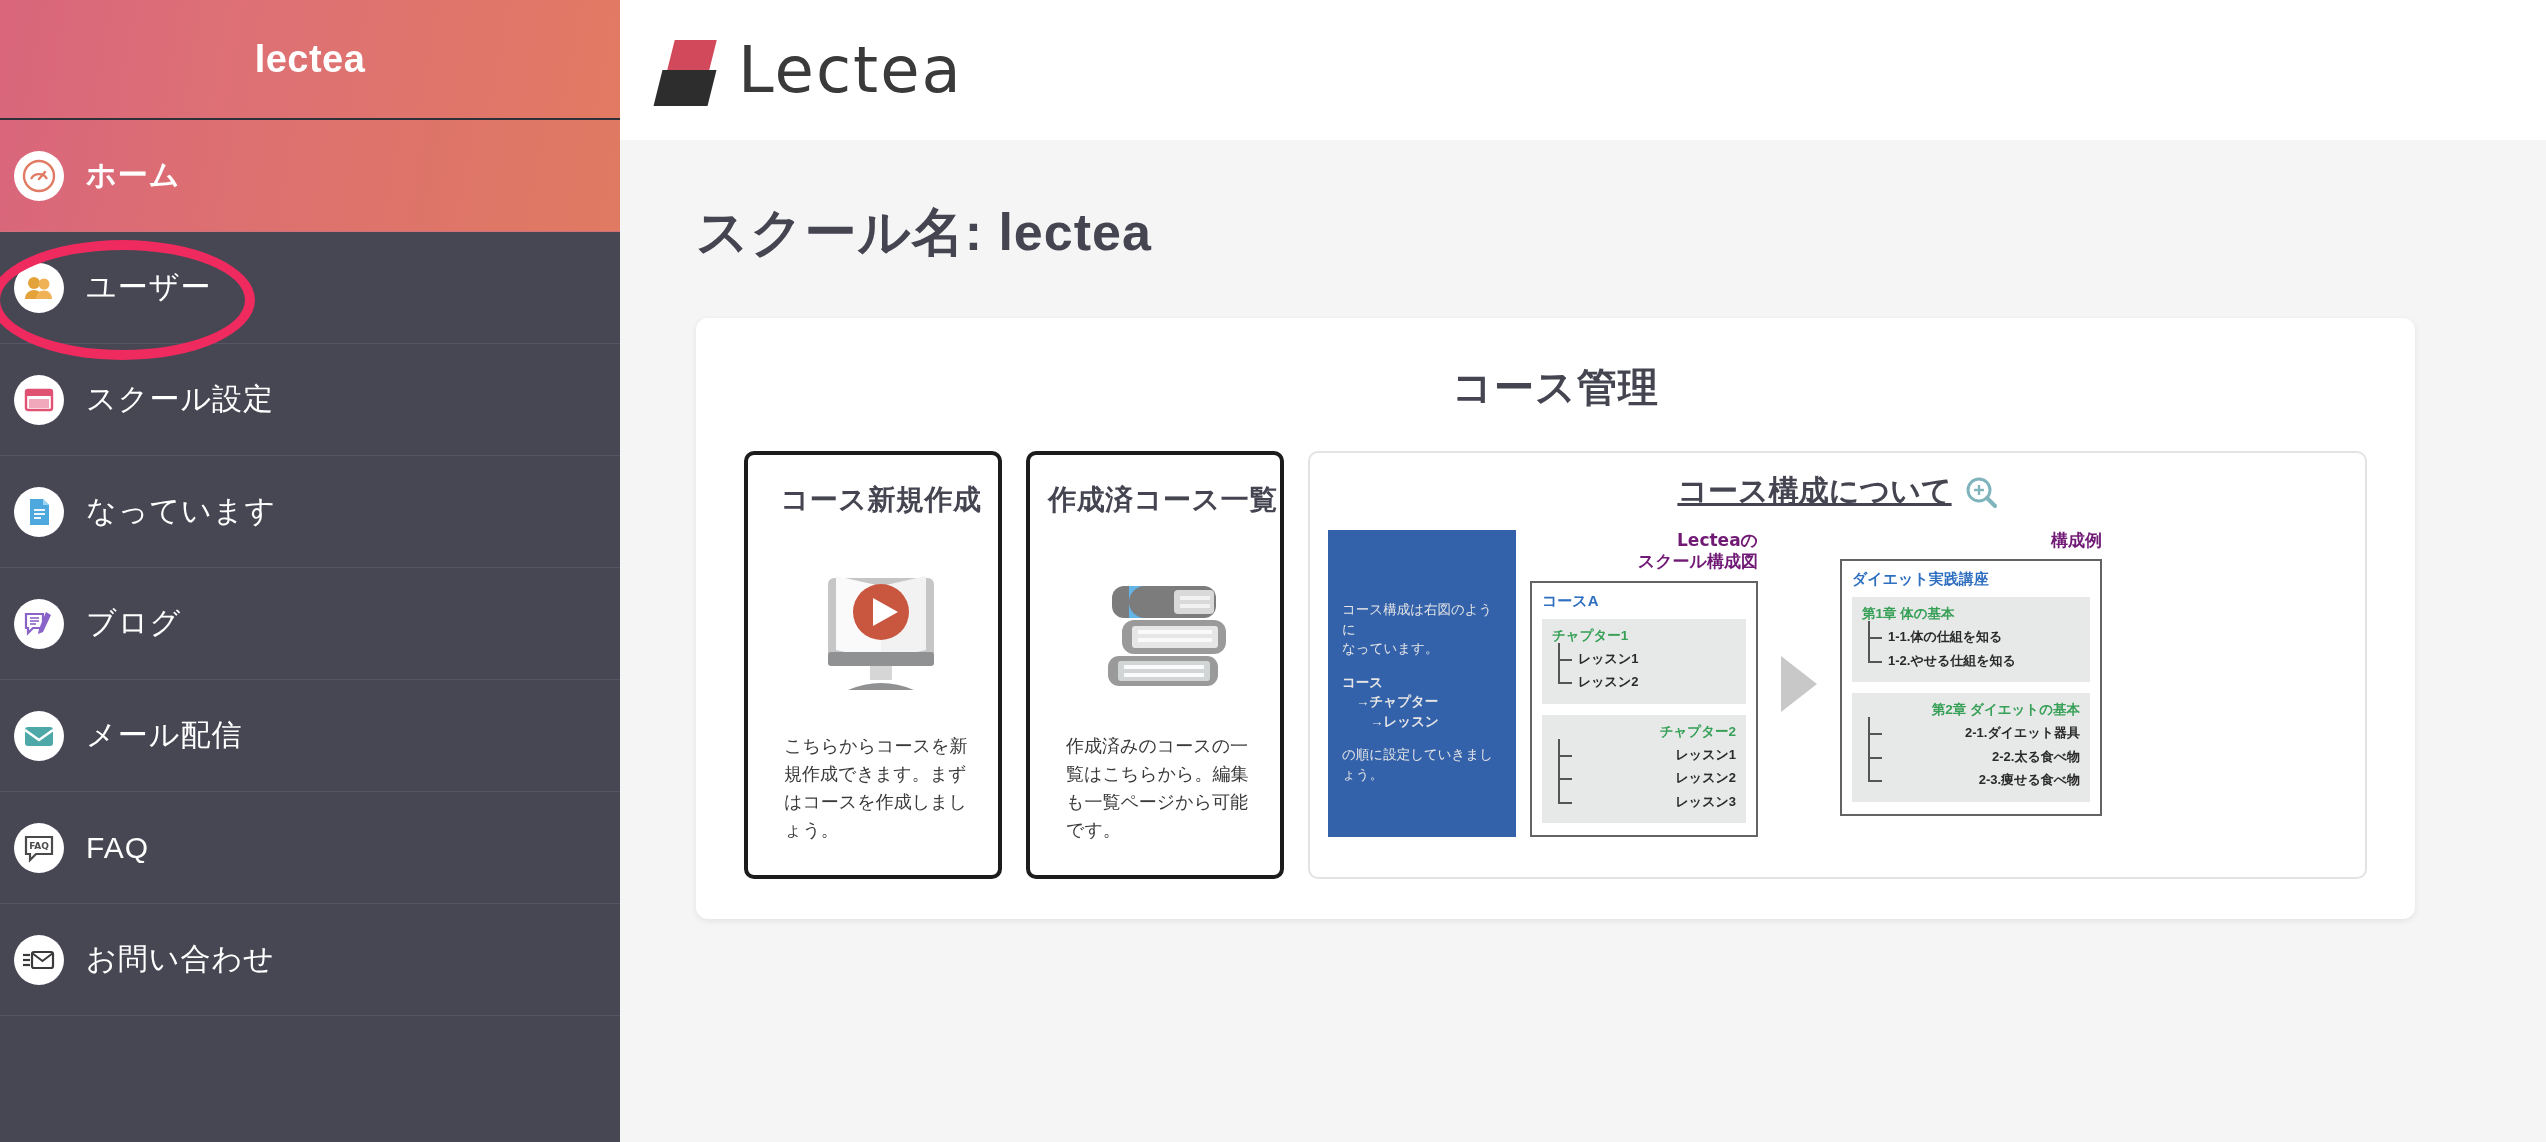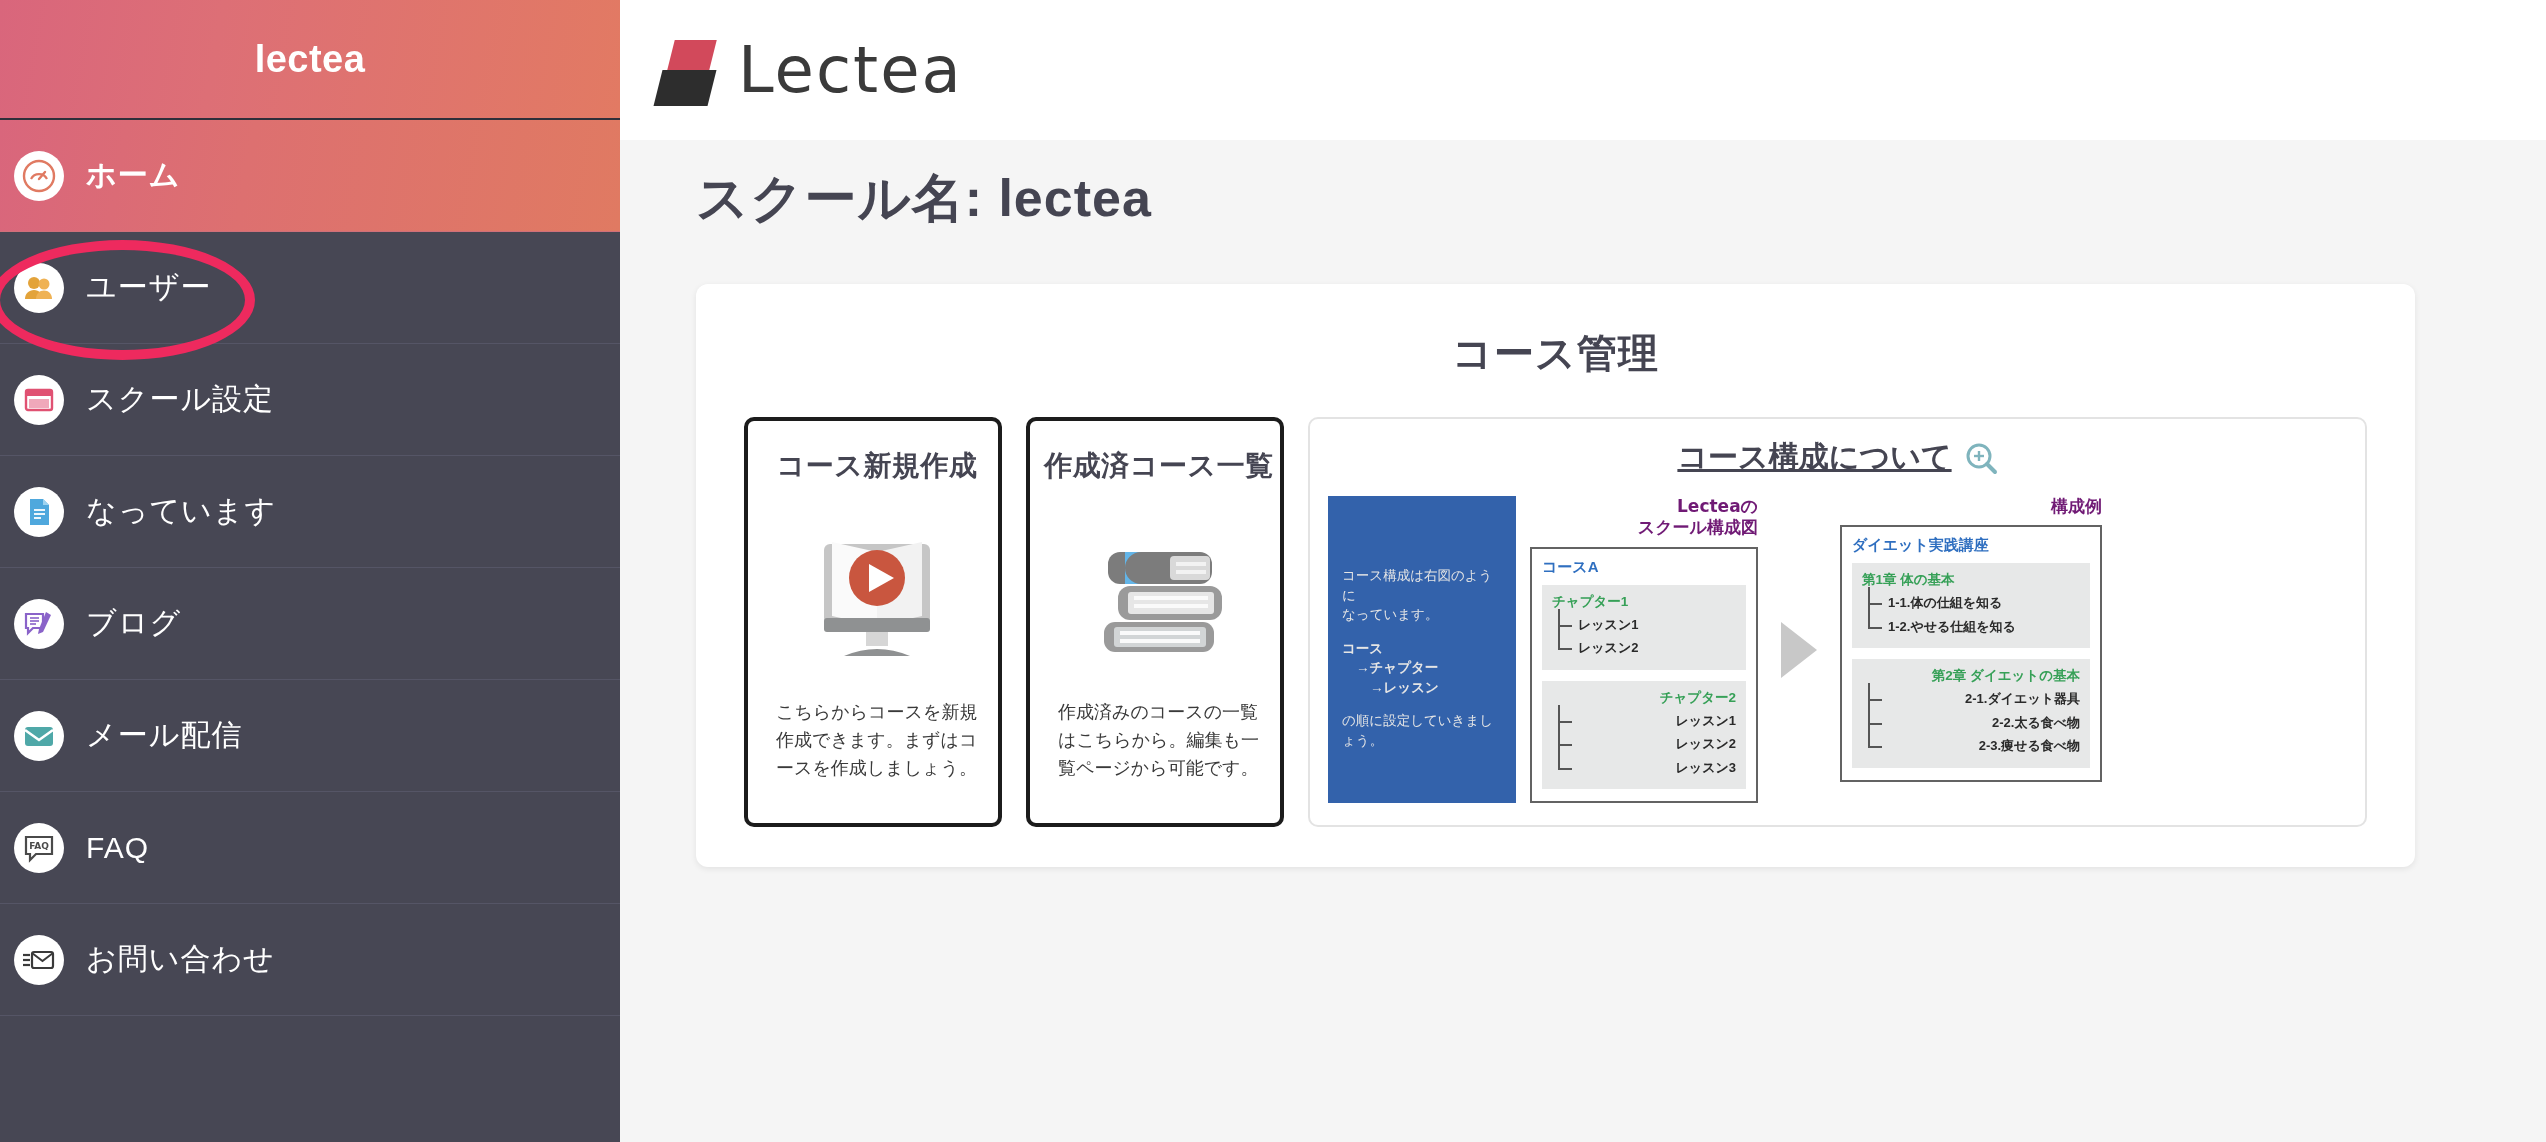--- a/index.html
+++ b/index.html
@@ -113,21 +113,21 @@
     color: #3a3a3a;
     letter-spacing: 2px;
     font-weight: 400;
     font-family: "DejaVu Sans", sans-serif;
   }
 
   .page-title {
     font-size: 52px;
     font-weight: bold;
     color: #454552;
-    margin: 24px 0 0 76px;
+    margin: 58px 0 0 76px;
     letter-spacing: 1px;
   }
 
   .panel {
     margin: 50px 0 0 76px;
     width: 1719px;
     min-height: 540px;
     background: #ffffff;
     border-radius: 12px;
     box-shadow: 0 2px 6px rgba(0,0,0,.08);
@@ -143,21 +143,21 @@
   }
 
   .cards-row { display: flex; gap: 24px; padding: 0 18px; align-items: stretch; }
 
   .card {
     width: 258px;
     flex: 0 0 258px;
     background: #ffffff;
     border: 4px solid #1c1c1c;
     border-radius: 10px;
-    padding: 26px 20px 30px 28px;
+    padding: 26px 20px 30px 36px;
     display: flex;
     flex-direction: column;
     align-items: center;
   }
   .card-title {
     font-size: 28px;
     font-weight: bold;
     color: #454552;
     letter-spacing: .5px;
     white-space: nowrap;

